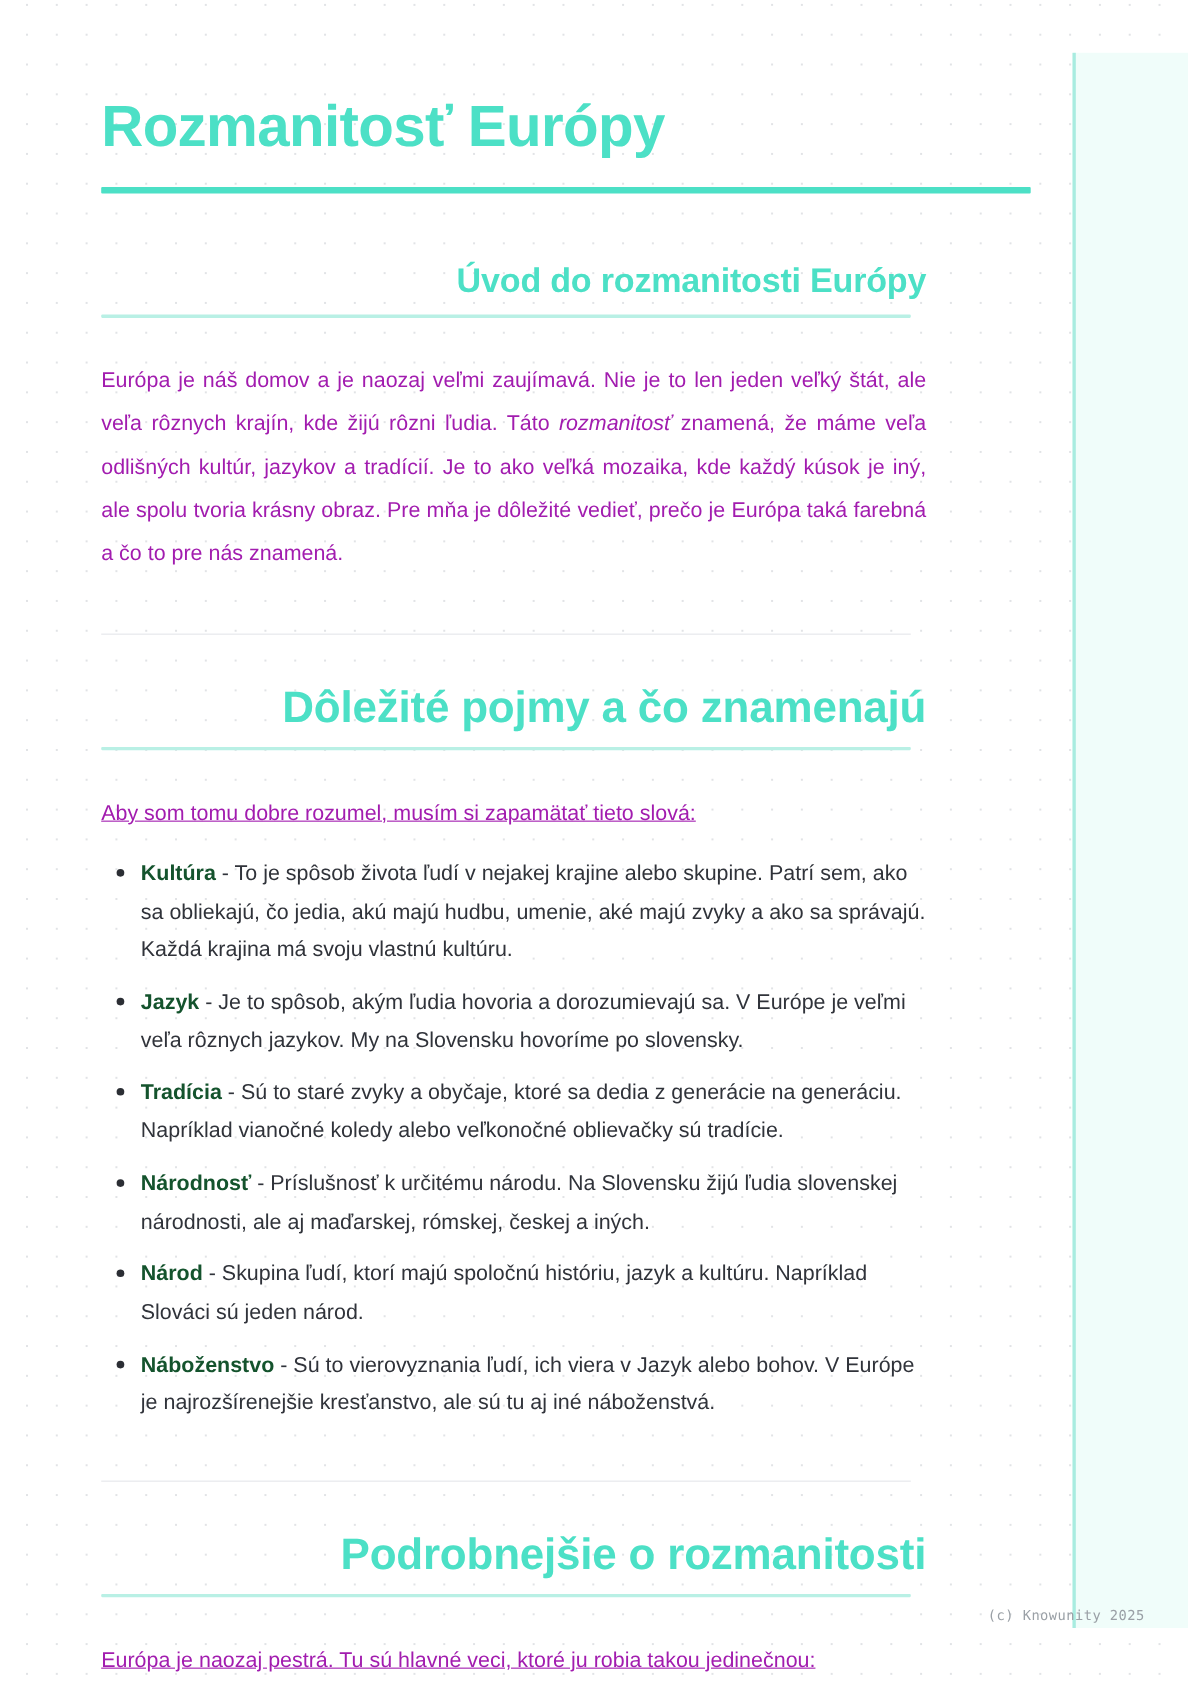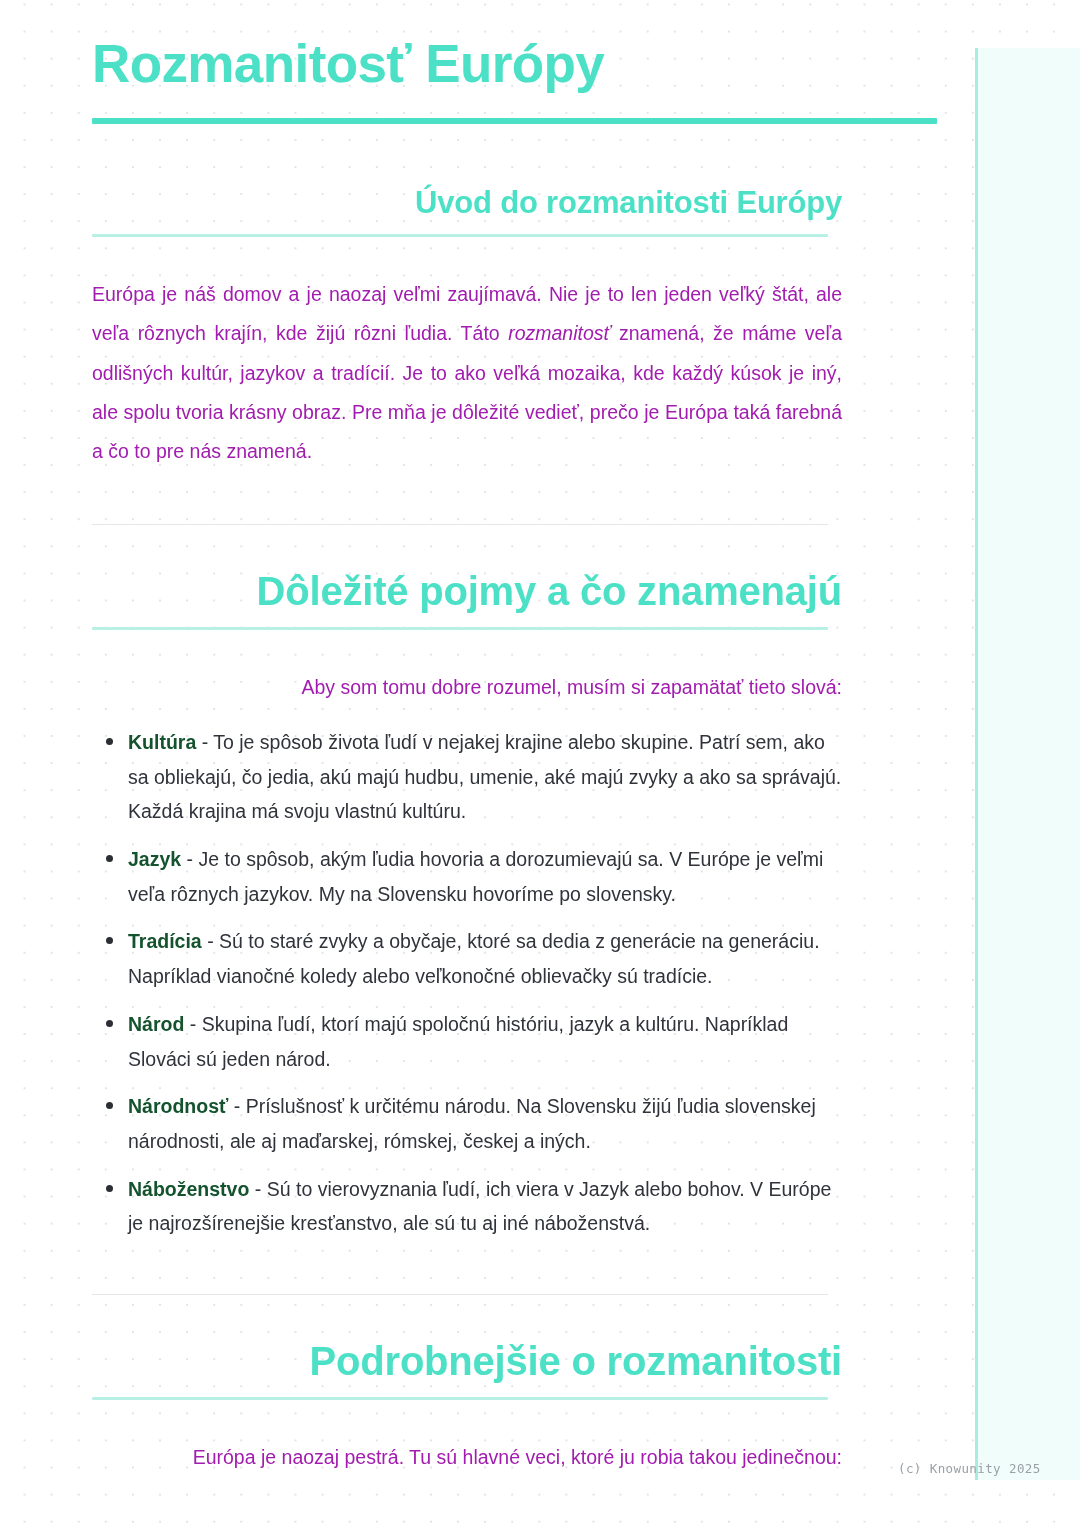--- a/index.html
+++ b/index.html
@@ -39,21 +39,21 @@
     background:#f0fdfa;
     border-left:3px solid #a8ece0;
     z-index:1;
     pointer-events:none;
   }
 
   
   #page {
     position:relative;
     z-index:2;
-    padding:36px 0 0 0;
+    padding:88px 0 0 0;
   }
 
   .content {
     width:750px;
     margin-left:92px;
   }
 
   
   .doc-title {
     font-size:53px;
@@ -97,21 +97,21 @@
   }
 
   
   .para {
     font-size:19.5px;
     line-height:2.02;
     color:#a21caf;
     text-align:justify;
   }
 
-  .para.left { text-align:right; }
+  .para.left { text-align:left;text-decoration:underline; }
 
   .para em {
     font-style:italic;
   }
 
   
   ul.term-list {
     list-style:none;
     margin-top:18px;
   }
@@ -200,22 +200,22 @@
       <div class="section-rule"></div>
 
       <div class="sp-2"></div>
 
       <p class="para left">Aby som tomu dobre rozumel, musím si zapamätať tieto slová:</p>
 
       <ul class="term-list">
         <li><span class="term">Kultúra</span><span> - To je spôsob života ľudí v nejakej krajine alebo skupine. Patrí sem, ako sa obliekajú, čo jedia, akú majú hudbu, umenie, aké majú zvyky a ako sa správajú. Každá krajina má svoju vlastnú kultúru.</span></li>
         <li><span class="term">Jazyk</span><span> - Je to spôsob, akým ľudia hovoria a dorozumievajú sa. V Európe je veľmi veľa rôznych jazykov. My na Slovensku hovoríme po slovensky.</span></li>
         <li><span class="term">Tradícia</span><span> - Sú to staré zvyky a obyčaje, ktoré sa dedia z generácie na generáciu. Napríklad vianočné koledy alebo veľkonočné oblievačky sú tradície.</span></li>
+        <li><span class="term">Národnosť</span><span> - Príslušnosť k určitému národu. Na Slovensku žijú ľudia slovenskej národnosti, ale aj maďarskej, rómskej, českej a iných.</span></li>
         <li><span class="term">Národ</span><span> - Skupina ľudí, ktorí majú spoločnú históriu, jazyk a kultúru. Napríklad Slováci sú jeden národ.</span></li>
-        <li><span class="term">Národnosť</span><span> - Príslušnosť k určitému národu. Na Slovensku žijú ľudia slovenskej národnosti, ale aj maďarskej, rómskej, českej a iných.</span></li>
         <li><span class="term">Náboženstvo</span><span> - Sú to vierovyznania ľudí, ich viera v Jazyk alebo bohov. V Európe je najrozšírenejšie kresťanstvo, ale sú tu aj iné náboženstvá.</span></li>
       </ul>
     </section>
 
     <div class="sp-5"></div>
     <div class="divider"></div>
     <div class="sp-4"></div>
 
     <section class="section">
       <h2 class="section-title lg">Podrobnejšie o rozmanitosti</h2>

